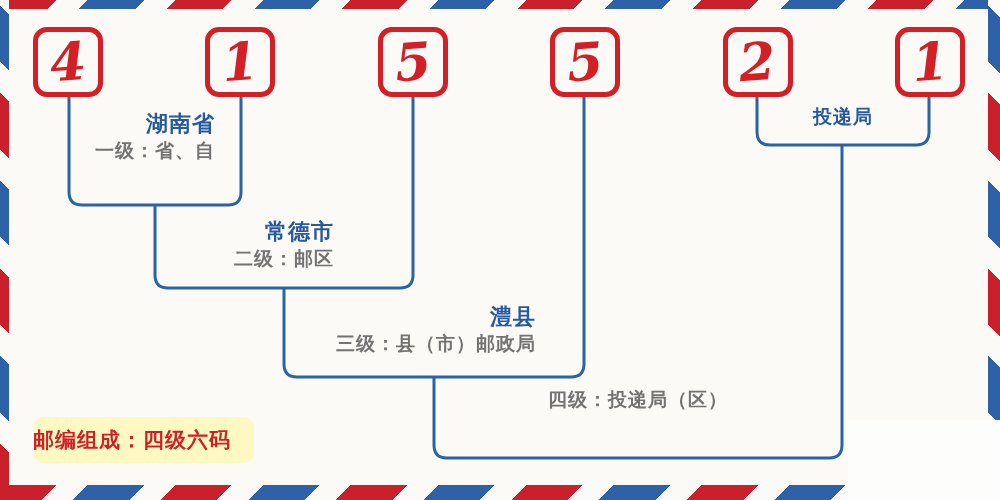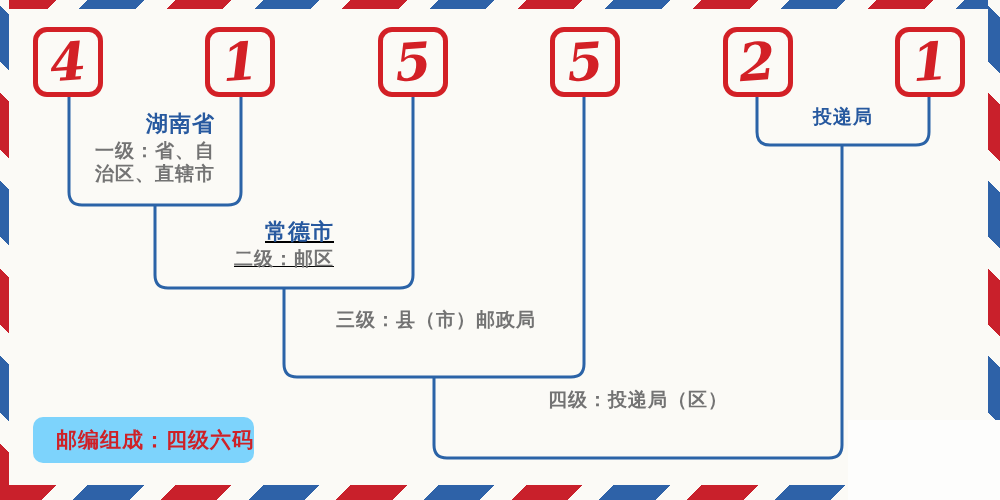--- a/index.html
+++ b/index.html
@@ -61,22 +61,22 @@
   
   .level-label { position: absolute; transform: translateX(-50%); text-align: right; white-space: nowrap; }
   .level-name { font-size: 22px; font-weight: bold; color: #27599f; letter-spacing: 1px; line-height: 1.1; }
   .level-name.small { font-size: 19px; }
   .level-desc { font-size: 19px; font-weight: bold; color: #737373; letter-spacing: 1px; line-height: 1.2; margin-top: 3px; }
   .level-desc.wide-gap { margin-top: 0; }
 
   
   .footer-badge {
     position: absolute; left: 33px; top: 417px; width: 221px; height: 46px;
-    background: #7dd3fc; border-radius: 10px;
-    display: flex; align-items: center; justify-content: flex-end;
+    background: #fef9c3; border-radius: 10px;
+    display: flex; align-items: center; justify-content: flex-start;
   }
   .footer-badge span {
     font-size: 21px; font-weight: bold; color: #ce2127; letter-spacing: 1px;
   }
 </style>
 </head>
 <body>
 
 <div class="stage">
 
@@ -111,29 +111,29 @@
         <span class="digit">2</span>
       </div>
     <div class="digit-box">
         <span class="digit">1</span>
       </div>
   </div>
 
   <div class="level-label" style="left:155px; top:112px;">
     <div class="level-name">湖南省</div>
     <div class="level-desc">一级：省、自</div>
-    <div class="level-desc" style="margin-top:0;">治区、直辖市</div>
   </div>
 
-  <div class="level-label" style="left:284px; top:220px;text-decoration:underline;">
+  <div class="level-label" style="left:284px; top:220px;">
     <div class="level-name">常德市</div>
     <div class="level-desc">二级：邮区</div>
   </div>
 
   <div class="level-label" style="left:436px; top:305px;">
+    <div class="level-name">澧县</div>
     <div class="level-desc">三级：县（市）邮政局</div>
   </div>
 
   <div class="level-label" style="left:638px; top:388px;">
     <div class="level-desc wide-gap">四级：投递局（区）</div>
   </div>
 
   <div class="level-label" style="left:843px; top:106px;">
     <div class="level-name small">投递局</div>
   </div>

